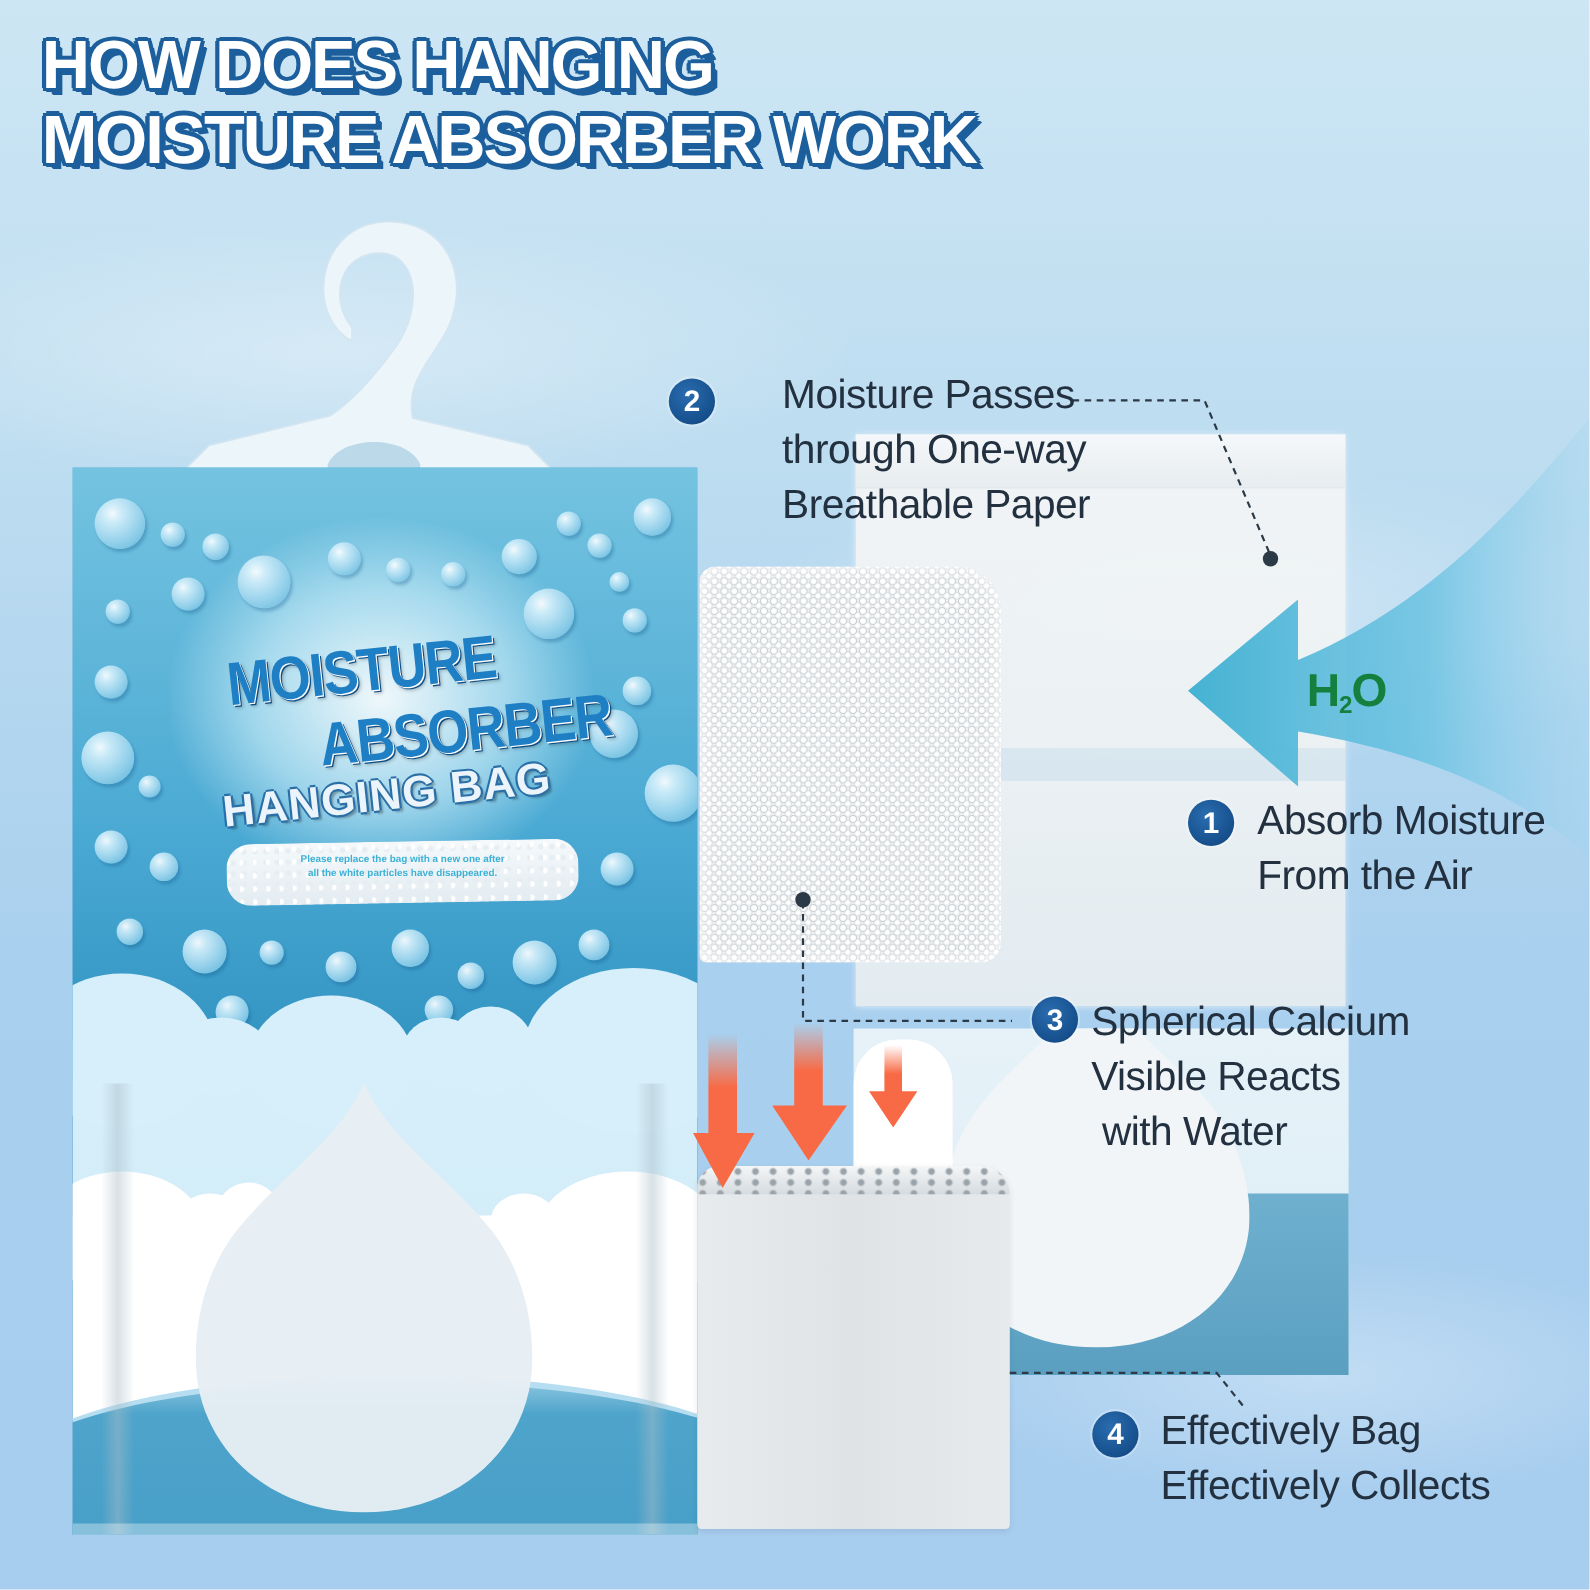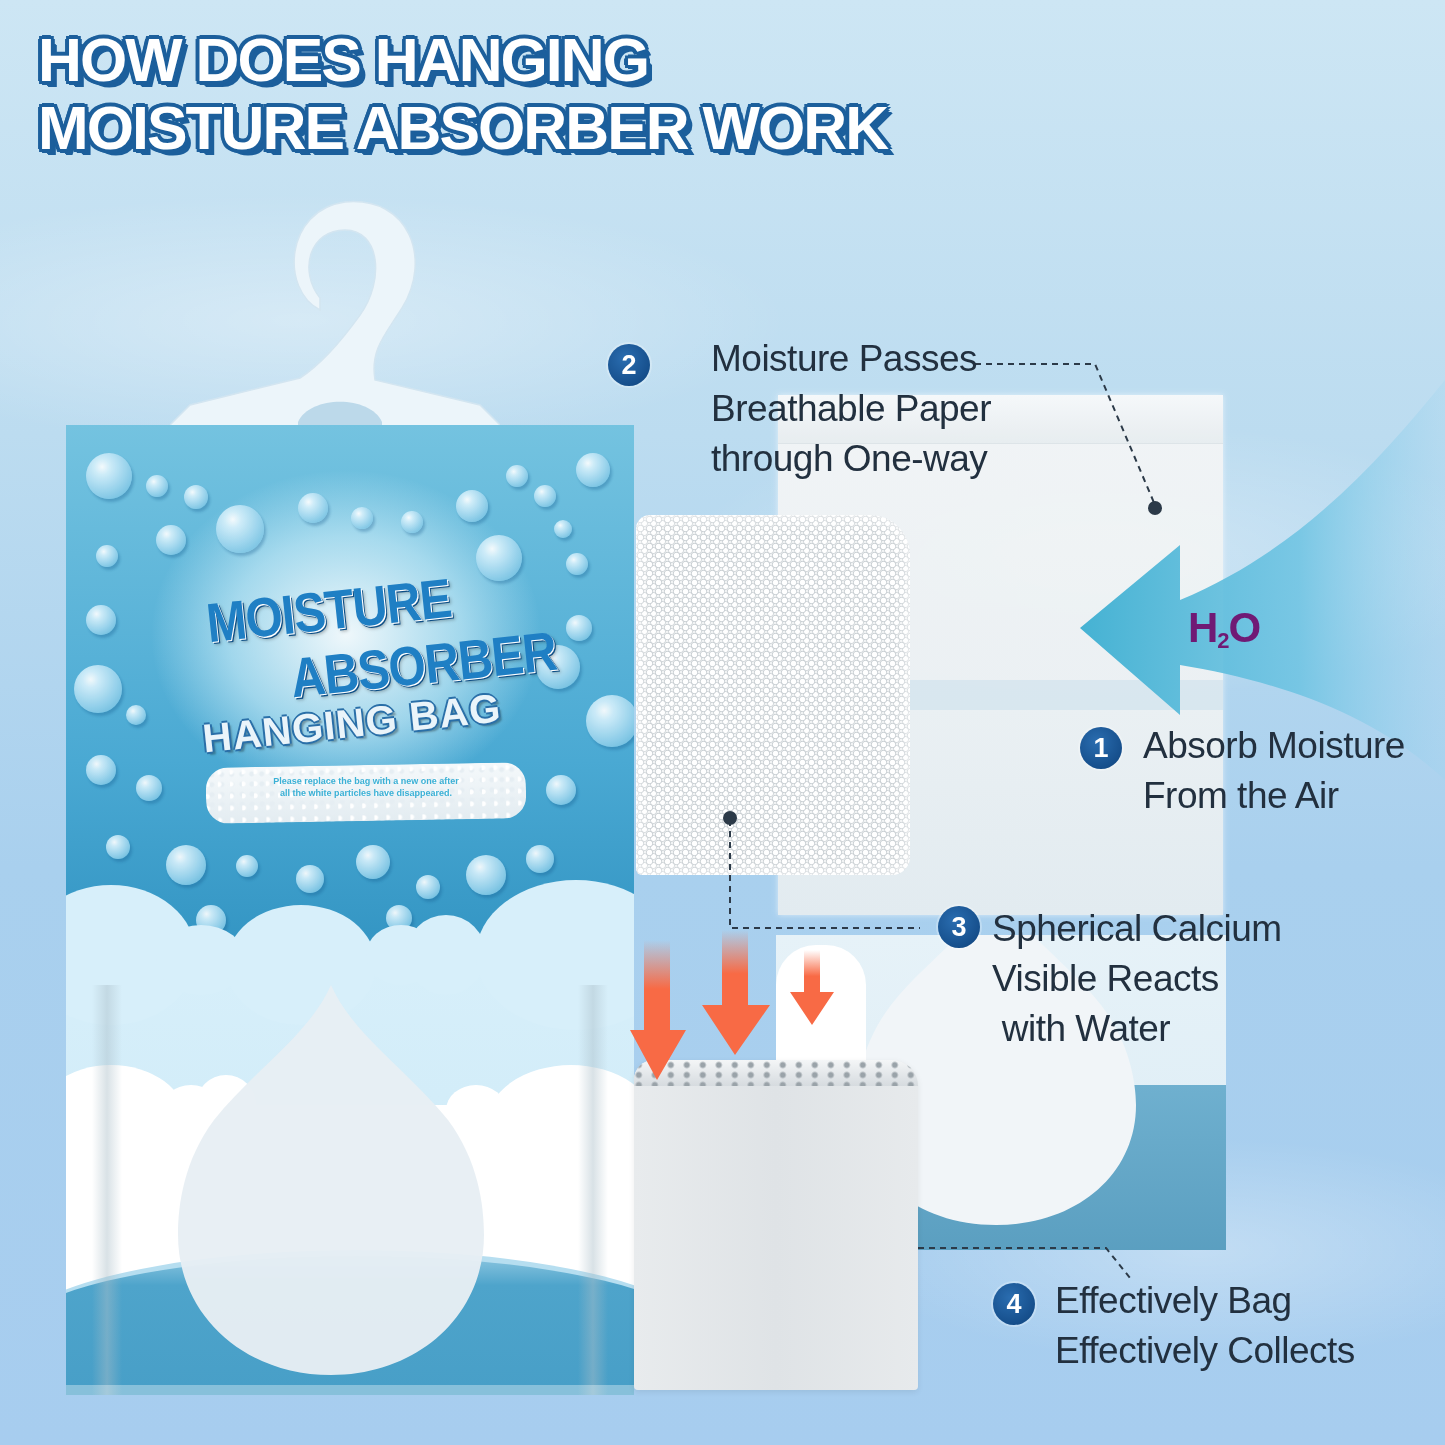--- a/index.html
+++ b/index.html
@@ -196,21 +196,21 @@
     position: absolute; white-space: nowrap;
     font-family: "Liberation Sans", "DejaVu Sans", sans-serif;
     color: #22303f; font-size: 37px; line-height: 50px;
     letter-spacing: -0.5px;
   }
   .callout-text span { display: block; }
 
   .h2o-label {
     position: absolute; left: 1188px; top: 604px;
     font-family: "Liberation Sans", sans-serif; font-weight: bold;
-    font-size: 42px; color: #701a75; letter-spacing: -1px;
+    font-size: 42px; color: #15803d; letter-spacing: -1px;
   }
   .h2o-label sub { font-size: 22px; vertical-align: -6px; }
 </style>
 </head>
 <body>
 
 <h1 class="title">
   <span>HOW DOES HANGING</span>
   <span>MOISTURE ABSORBER WORK</span>
 </h1>
@@ -353,22 +353,22 @@
     <polyline points="918,1248 1106,1248 1130,1278"></polyline>
   </g>
   <circle cx="1155" cy="508" r="7" fill="#2c3a48"></circle>
   <circle cx="730" cy="818" r="7" fill="#2c3a48"></circle>
 </svg>
 
 <div class="callout">
   <div class="badge" style="left:608px;top:344px;">2</div>
   <div class="callout-text" style="left:680px;top:334px;margin-left:31px;">
     <span>Moisture Passes</span>
+    <span>through One-way</span>
     <span>Breathable Paper</span>
-    <span>through One-way</span>
   </div>
 </div>
 
 <div class="callout">
   <div class="badge" style="left:1080px;top:727px;">1</div>
   <div class="callout-text" style="left:1143px;top:721px;">
     <span>Absorb Moisture</span>
     <span>From the Air</span>
   </div>
 </div>

